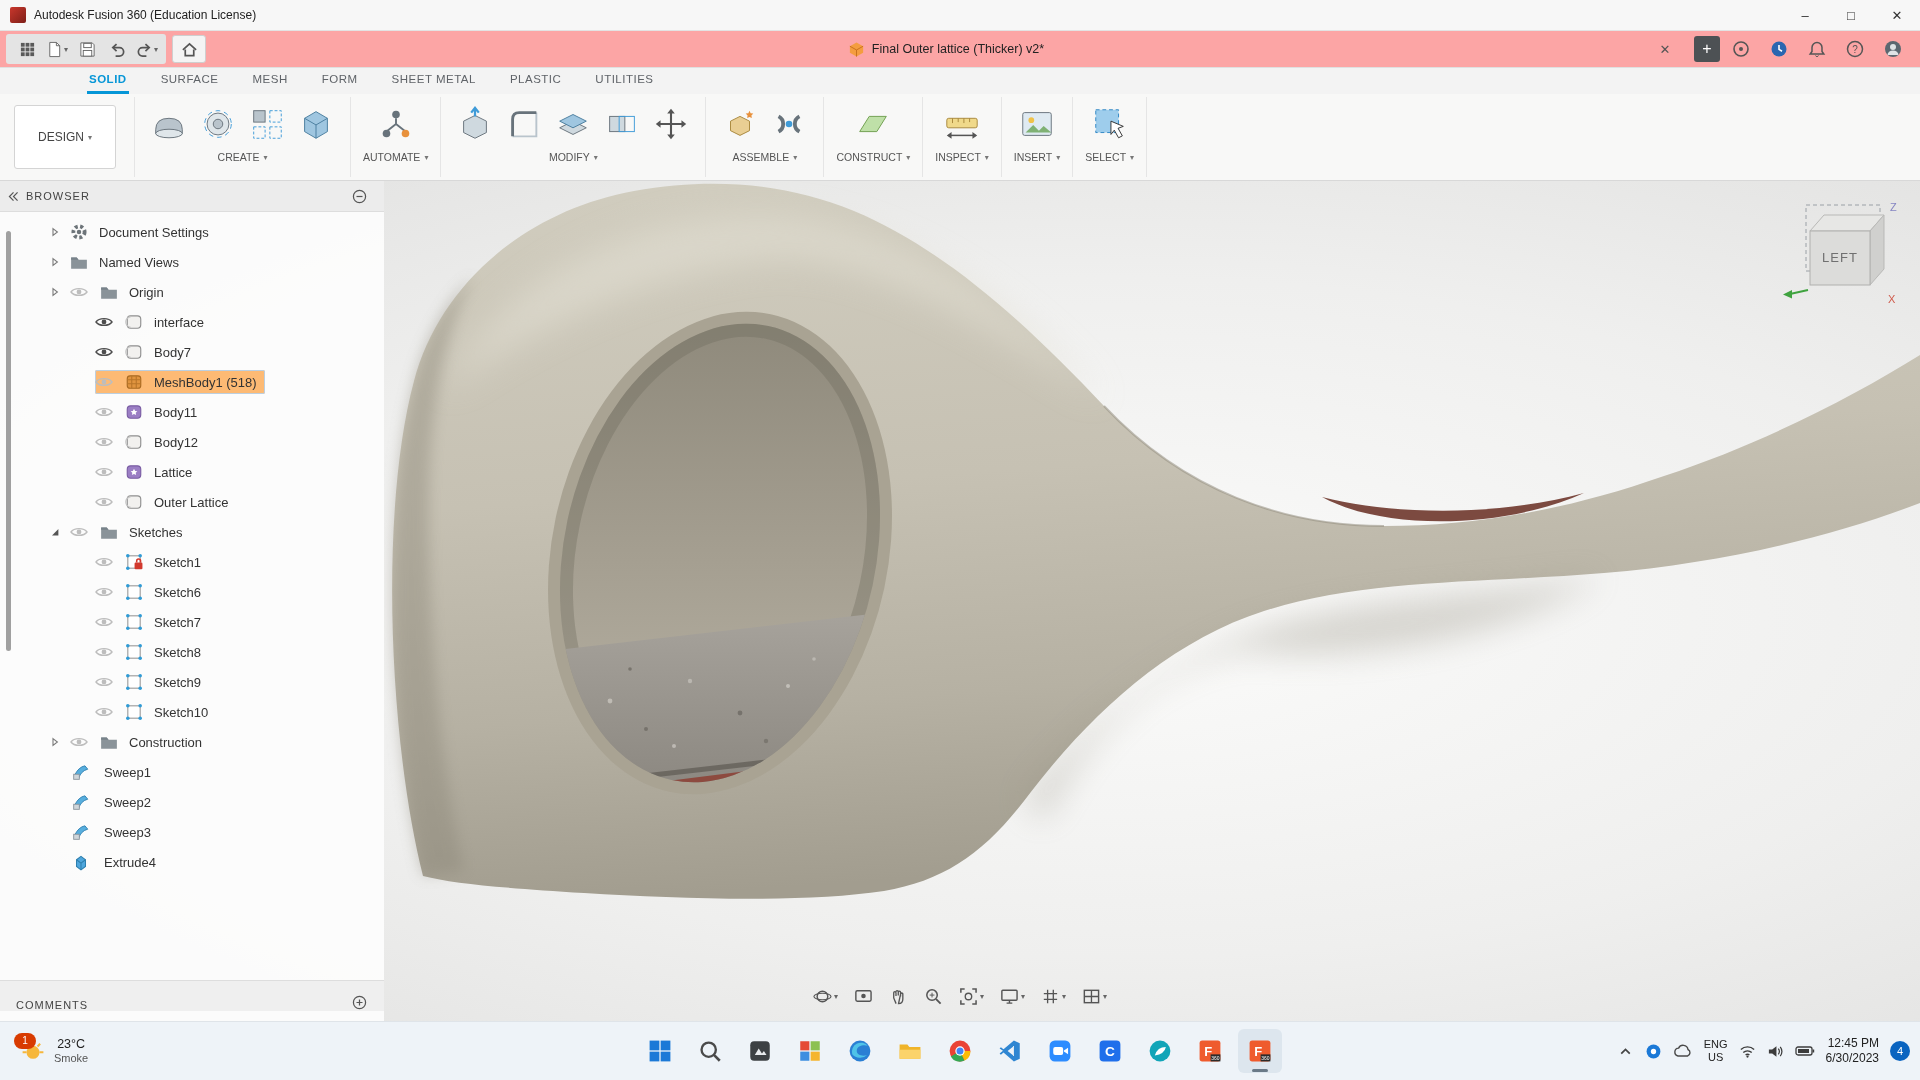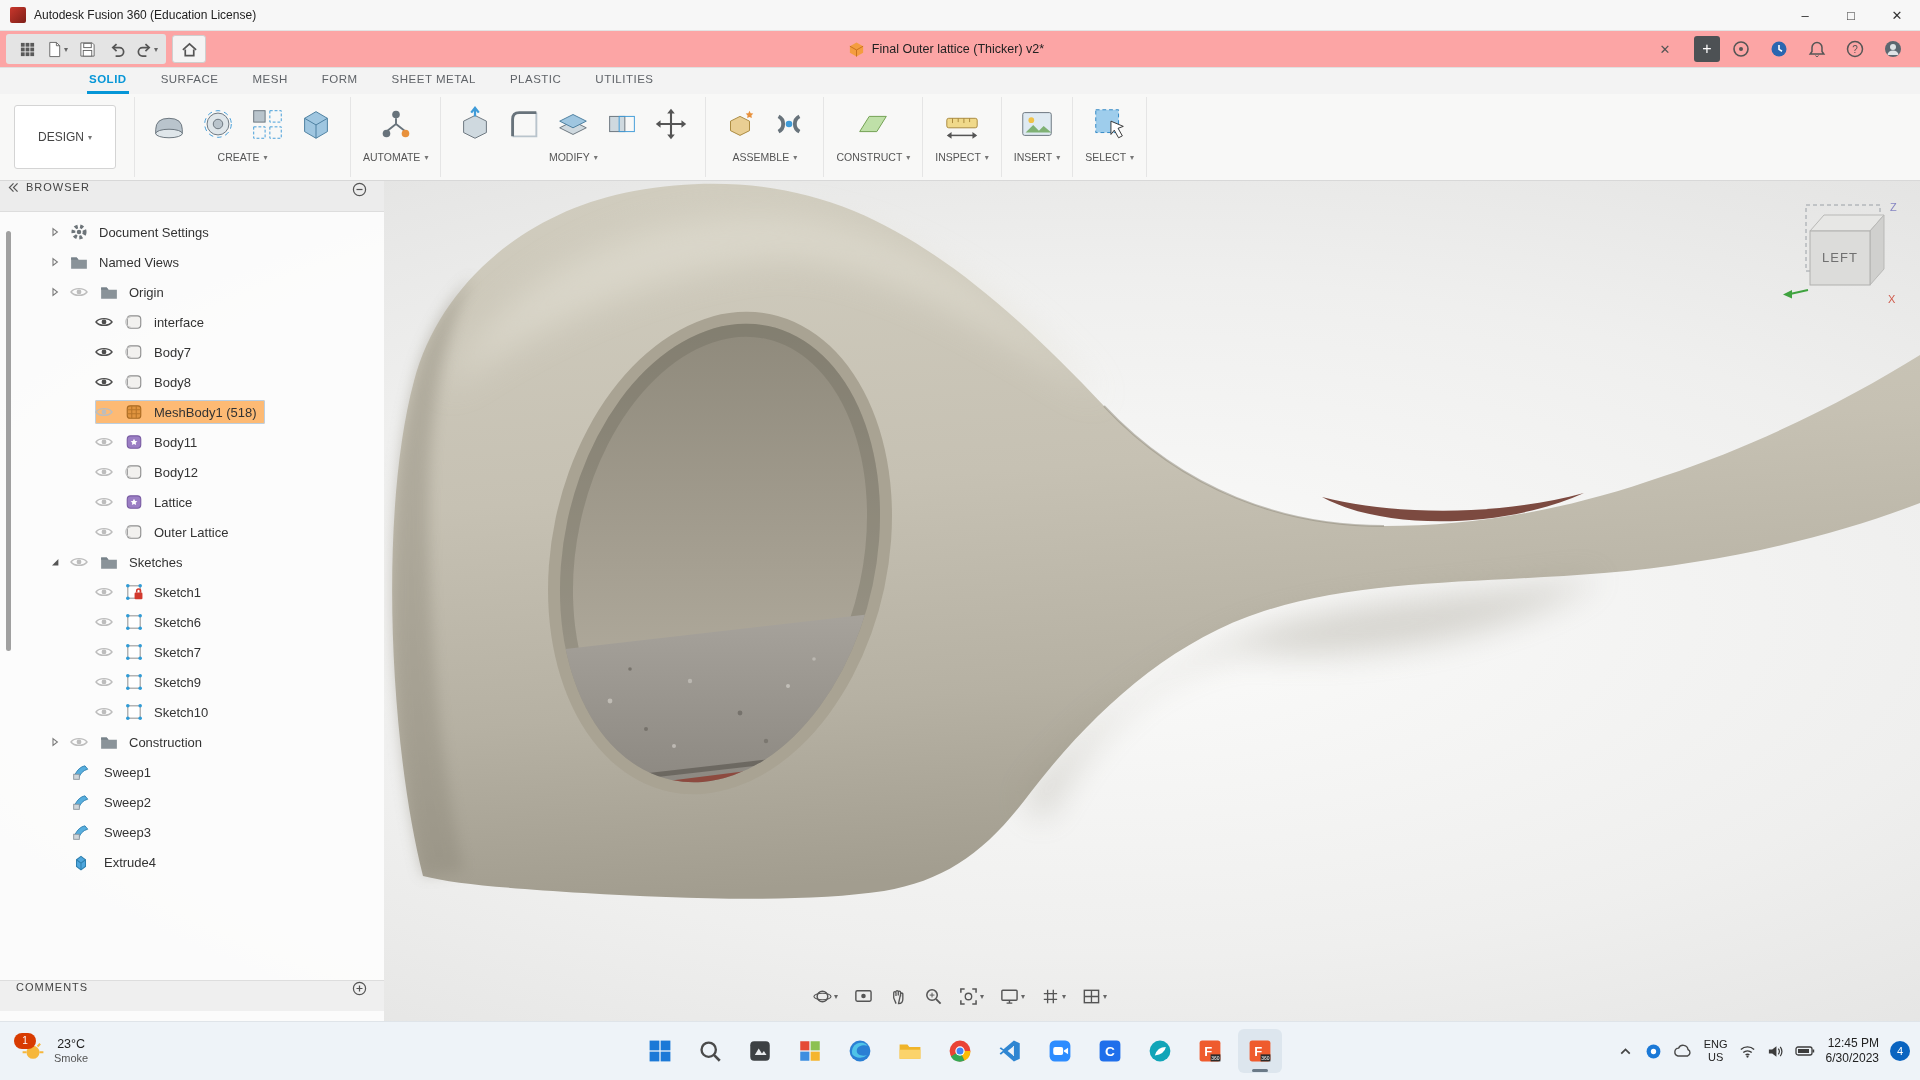--- a/index.html
+++ b/index.html
@@ -55,42 +55,42 @@
   #viewcube{position:absolute;top:12px;right:16px;width:124px;height:120px;}
 
   
   #navbar{position:absolute;bottom:12px;left:50%;transform:translateX(-50%);display:flex;align-items:center;gap:8px;}
   .nb{display:flex;align-items:center;gap:2px;padding:3px 4px;border-radius:3px;}
   .nb .ic{width:19px;height:19px;color:#555;}
   .nbcaret::after{content:"▾";font-size:8px;color:#666;}
 
   
   #browser{position:absolute;left:0;top:0;bottom:0;width:384px;background:rgba(253,253,253,0.92);}
-  .bheader{height:30px;display:flex;background:#ececec;border-bottom:1px solid #ddd;position:relative;}
+  .bheader{height:30px;display:flex;align-items:center;background:#ececec;border-bottom:1px solid #ddd;position:relative;}
   .bheader .collapse{width:26px;display:flex;justify-content:center;}
   .bheader .collapse .ic{width:13px;height:13px;color:#555;}
   .bheader-title{font-size:11px;letter-spacing:1px;color:#444;}
   .bheader-min{position:absolute;right:16px;width:16px;height:16px;}
   .bheader-min .ic,.bfooter-add .ic{width:15px;height:15px;color:#555;}
   #btree{position:absolute;top:36px;left:0;right:0;bottom:46px;overflow:hidden;}
   .vscroll{position:absolute;left:6px;top:50px;width:5px;height:420px;background:#a0a0a0;border-radius:3px;}
   .brow{display:flex;align-items:center;height:30px;padding-left:50px;}
   .brow.child{padding-left:95px;}
   .brow.feat{padding-left:72px;}
   .slot-caret{width:20px;display:flex;align-items:center;}
   .slot-caret .ic{width:10px;height:10px;}
   .bcontent{display:flex;align-items:center;height:24px;border-radius:2px;padding-right:8px;}
   .selected .bcontent{background:#fdba74;box-shadow:0 0 0 1px #bccfe0 inset;}
   .eye{width:18px;height:12px;margin-right:12px;flex:none;}
   .eye-on{color:#4d4d4d;}
   .eye-off{color:#bdbdbd;}
   .bicon{width:18px;height:18px;margin-right:11px;flex:none;}
   .feat .bicon{margin-right:14px;}
   .blabel{font-size:13px;color:#333;white-space:nowrap;}
-  .bfooter{position:absolute;bottom:10px;left:0;right:0;height:30px;background:#efefef;border-top:1px solid #ddd;display:flex;align-items:flex-start;padding-left:16px;position:absolute;gap:47px;}
+  .bfooter{position:absolute;bottom:10px;left:0;right:0;height:30px;background:#efefef;border-top:1px solid #ddd;display:flex;align-items:flex-end;padding-left:16px;position:absolute;gap:47px;}
   .bfooter-title{font-size:11px;letter-spacing:1px;color:#444;flex:1;}
   .bfooter-add{margin-right:16px;width:16px;height:16px;}
 
   
   #taskbar{height:58px;background:#eef3f8;border-top:1px solid #dfe4e9;display:flex;align-items:center;position:relative;}
   .weather{display:flex;align-items:center;gap:8px;margin-left:12px;position:relative;padding:4px 8px;border-radius:4px;}
   .weather .ic{width:26px;height:26px;}
   .wbadge{position:absolute;left:2px;top:0;min-width:16px;height:16px;border-radius:8px;background:#d83b01;color:#fff;font-size:10px;display:flex;align-items:center;justify-content:center;padding:0 3px;}
   .wtext{display:flex;flex-direction:column;line-height:1.2;}
   .wtemp{font-size:12.5px;color:#222;}
@@ -869,31 +869,20 @@
             <span class="bcontent">
               <svg class="ic eye eye-on">
                 <use href="#eye"></use>
               </svg>
               <svg class="ic bicon">
                 <use href="#body"></use>
               </svg>
               <span class="blabel">Body7</span>
             </span>
           </div>
-          <div class="brow child">
-            <span class="bcontent">
-              <svg class="ic eye eye-on">
-                <use href="#eye"></use>
-              </svg>
-              <svg class="ic bicon">
-                <use href="#body"></use>
-              </svg>
-              <span class="blabel">Body8</span>
-            </span>
-          </div>
           <div class="brow child selected">
             <span class="bcontent">
               <svg class="ic eye eye-off">
                 <use href="#eye"></use>
               </svg>
               <svg class="ic bicon">
                 <use href="#meshbody"></use>
               </svg>
               <span class="blabel">MeshBody1 (518)</span>
             </span>
@@ -982,20 +971,31 @@
           </div>
           <div class="brow child">
             <span class="bcontent">
               <svg class="ic eye eye-off">
                 <use href="#eye"></use>
               </svg>
               <svg class="ic bicon">
                 <use href="#sketch"></use>
               </svg>
               <span class="blabel">Sketch7</span>
+            </span>
+          </div>
+          <div class="brow child">
+            <span class="bcontent">
+              <svg class="ic eye eye-off">
+                <use href="#eye"></use>
+              </svg>
+              <svg class="ic bicon">
+                <use href="#sketch"></use>
+              </svg>
+              <span class="blabel">Sketch8</span>
             </span>
           </div>
           <div class="brow child">
             <span class="bcontent">
               <svg class="ic eye eye-off">
                 <use href="#eye"></use>
               </svg>
               <svg class="ic bicon">
                 <use href="#sketch"></use>
               </svg>

